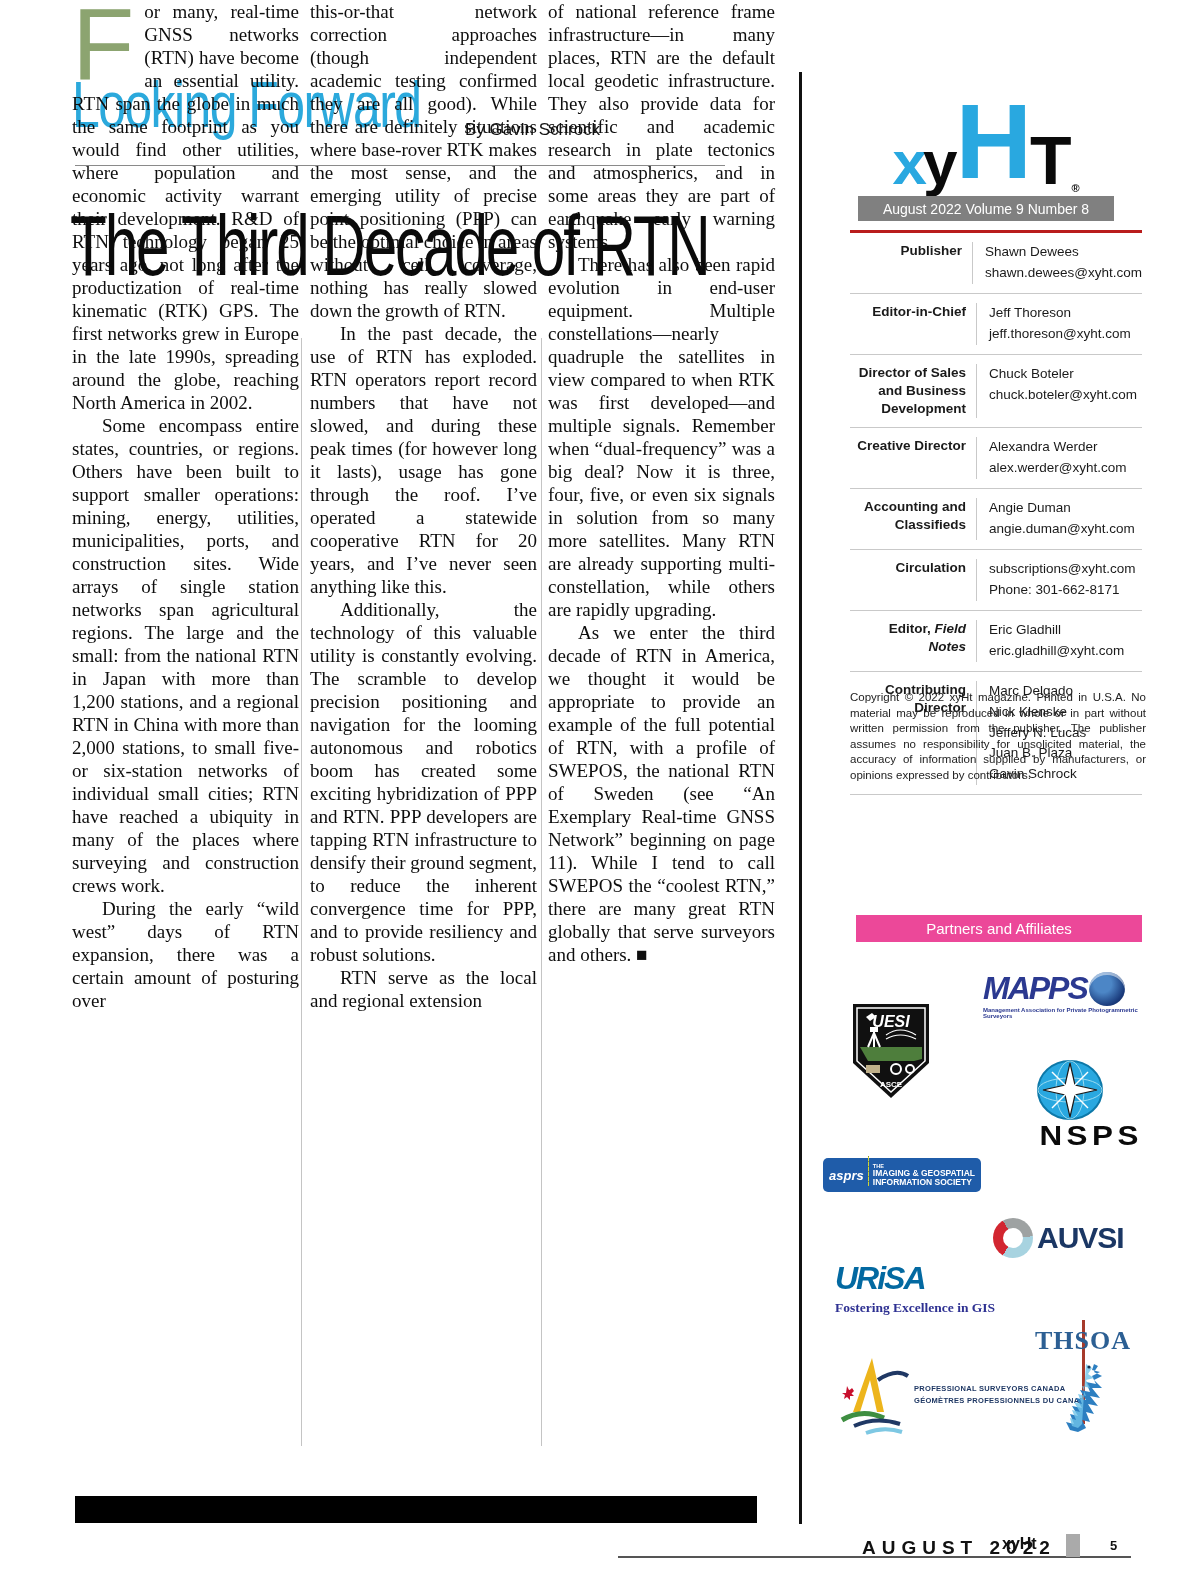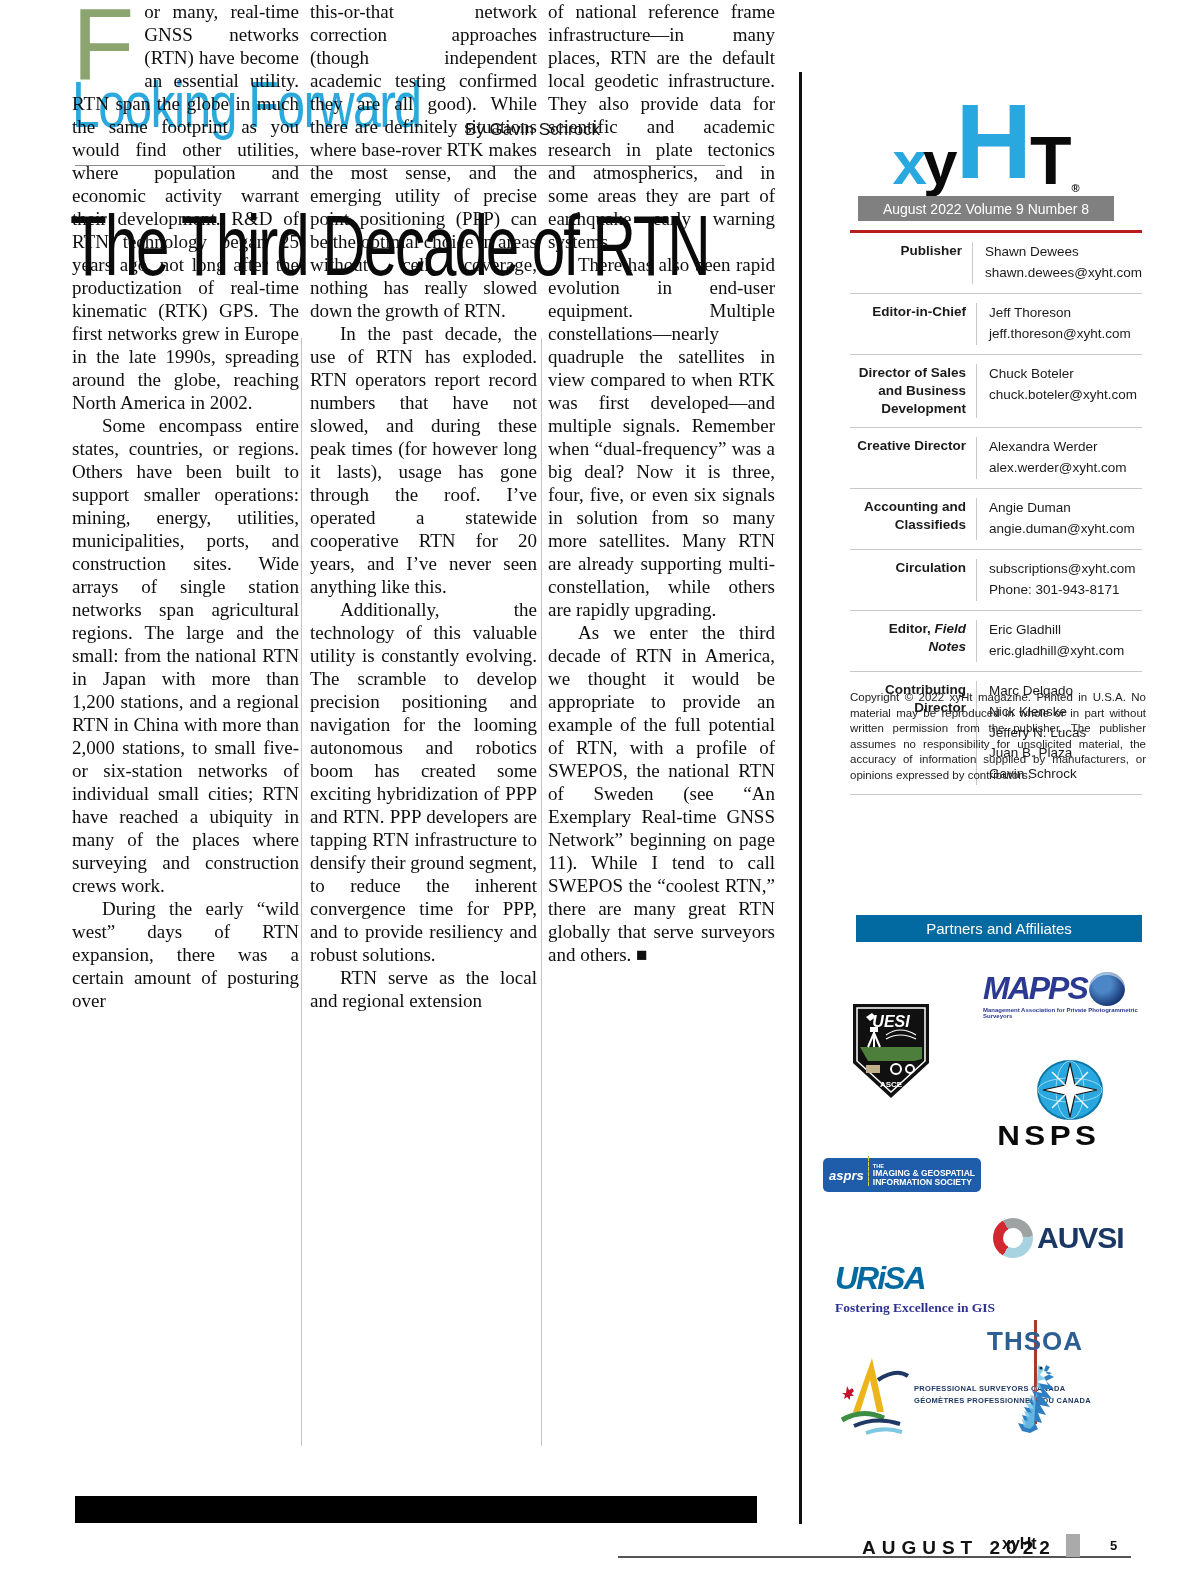--- a/index.html
+++ b/index.html
@@ -39,34 +39,34 @@
 
   .masthead{position:absolute;left:850px;top:230px;width:292px;border-top:3px solid #b91c1c;}
   .m-row{display:flex;border-bottom:1px solid #c9c9c9;padding:9px 0;}
   .m-label{width:116px;text-align:right;font-weight:700;font-size:13.5px;line-height:1.35;padding-right:10px;color:#1a1a1a;}
   .m-label .it{font-style:italic;}
   .m-value{flex:1;border-left:1px solid #c9c9c9;padding-left:12px;font-size:13.5px;line-height:1.55;color:#1a1a1a;}
 
   .copyright{position:absolute;left:850px;top:690px;width:296px;font-size:11.5px;line-height:15.5px;
     text-align:justify;color:#222;}
 
-  .partners-bar{position:absolute;left:856px;top:915px;width:286px;height:27px;background:#0369a1;color:#fff;
+  .partners-bar{position:absolute;left:856px;top:915px;width:286px;height:27px;background:#ec4899;color:#fff;
     font-size:15px;display:flex;align-items:center;justify-content:center;}
 
   
   .mapps{position:absolute;left:983px;top:972px;width:160px;}
   .mapps-top{display:flex;}
   .mapps-word{color:#2B3990;font-weight:700;font-style:italic;font-size:32px;letter-spacing:-2px;line-height:1;}
   .mapps-globe{width:36px;height:34px;border-radius:50%;margin-left:2px;
     background:radial-gradient(circle at 38% 35%, #4c86c6 0 28%, #1a3b7c 70%, #0a1f4d 100%);
     box-shadow:inset 0 3px 0 rgba(255,255,255,.5);}
   .mapps-tag{color:#2B3990;font-size:6px;font-weight:700;margin-top:1px;}
 
   .uesi{position:absolute;left:852px;top:1003px;}
-  .nsps{position:absolute;left:1005px;top:1060px;width:130px;text-align:left;}
+  .nsps{position:absolute;left:1005px;top:1060px;width:130px;text-align:right;}
   .nsps-word{color:#0a0a0a;font-weight:700;font-size:28px;letter-spacing:4px;transform:scaleX(1.12);transform-origin:50% 0;}
 
   .asprs{position:absolute;left:823px;top:1158px;width:158px;height:34px;background:#1F5CA9;border-radius:5px;
     display:flex;align-items:center;padding:0 6px;box-sizing:border-box;}
   .asprs-word{color:#fff;font-weight:700;font-style:italic;font-size:13px;}
   .asprs-globe{width:26px;height:30px;margin:-8px 4px 0 4px;border-radius:50% 50% 4px 4px;background:
     repeating-linear-gradient(0deg,transparent 0 4px,#8a8f1e 4px 5px),
     repeating-linear-gradient(90deg,#cfd63b 0 5px,#9aa32a 5px 6px);}
   .asprs-text{color:#fff;line-height:1.1;}
   .asprs-the{font-size:5.5px;font-weight:700;}
@@ -75,21 +75,21 @@
   .auvsi{position:absolute;left:993px;top:1218px;display:flex;align-items:center;text-align:right;}
   .auvsi-swirl{position:relative;width:40px;height:40px;border-radius:50%;
     background:conic-gradient(from 210deg,#D22630 0 120deg,#9EA2A2 120deg 235deg,#A7D3E0 235deg 360deg);}
   .auvsi-swirl::after{content:"";position:absolute;left:10px;top:10px;width:20px;height:20px;border-radius:50%;background:#fff;}
   .auvsi-word{color:#1B3764;font-weight:700;font-size:30px;letter-spacing:-1px;margin-left:4px;}
 
   .urisa{position:absolute;left:835px;top:1262px;}
   .urisa-word{color:#0369a1;font-weight:700;font-style:italic;font-size:32px;letter-spacing:-2px;line-height:1;}
   .urisa-tag{color:#2E3192;font-family:"Liberation Serif",serif;font-weight:700;font-size:13.5px;margin-top:6px;}
 
-  .thsoa{position:absolute;left:987px;top:1326px;width:94px;text-align:center;}
+  .thsoa{position:absolute;left:1035px;top:1326px;width:94px;text-align:center;font-family:Liberation Serif, serif;}
   .thsoa-word{position:relative;color:#2C5F93;font-weight:700;font-size:26px;letter-spacing:1px;z-index:2;}
   .thsoa-rod{position:absolute;left:50%;top:-6px;width:3px;height:104px;background:#A63A2B;z-index:1;}
   .thsoa-horse{position:relative;z-index:2;margin-top:2px;}
 
   .psc{position:absolute;left:838px;top:1350px;display:flex;align-items:center;}
   .psc-text{margin-left:4px;color:#1F3864;font-size:7.5px;font-weight:700;line-height:1.6;letter-spacing:.3px;white-space:nowrap;}
 
   
   .footer-rule{position:absolute;left:618px;top:1556px;width:513px;height:2px;background:#555;}
   .f-month{position:absolute;left:862px;top:1537px;font-size:19px;font-weight:700;letter-spacing:6px;color:#111;}
@@ -171,21 +171,21 @@
       <div class="m-label">Accounting and Classifieds</div>
       <div class="m-value">
         <div>Angie Duman</div>
         <div>angie.duman@xyht.com</div>
       </div>
     </div>
     <div class="m-row">
       <div class="m-label">Circulation</div>
       <div class="m-value">
         <div>subscriptions@xyht.com</div>
-        <div>Phone: 301-943-8171</div>
+        <div>Phone: 301-662-8171</div>
       </div>
     </div>
     <div class="m-row">
       <div class="m-label"><span>Editor, </span><span class="it">Field Notes</span></div>
       <div class="m-value">
         <div>Eric Gladhill</div>
         <div>eric.gladhill@xyht.com</div>
       </div>
     </div>
     <div class="m-row">

